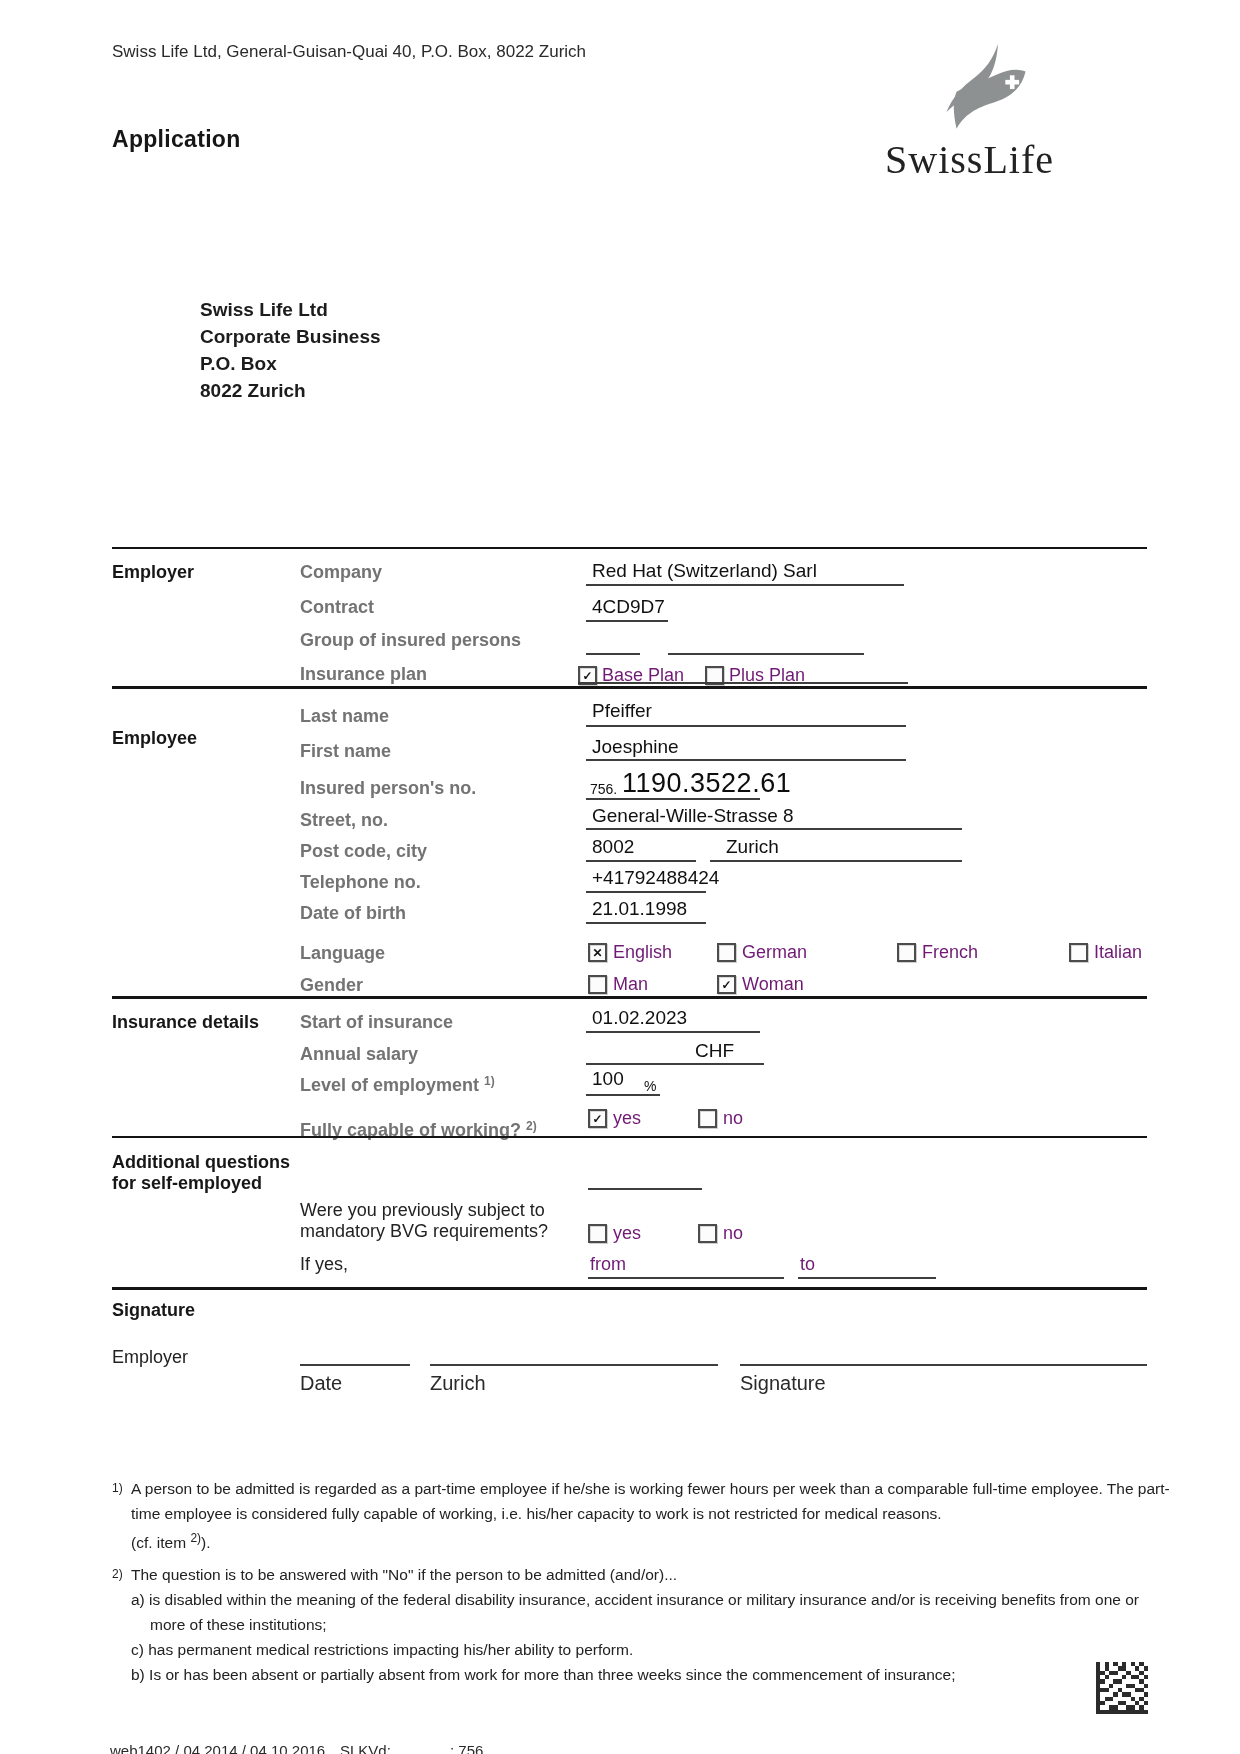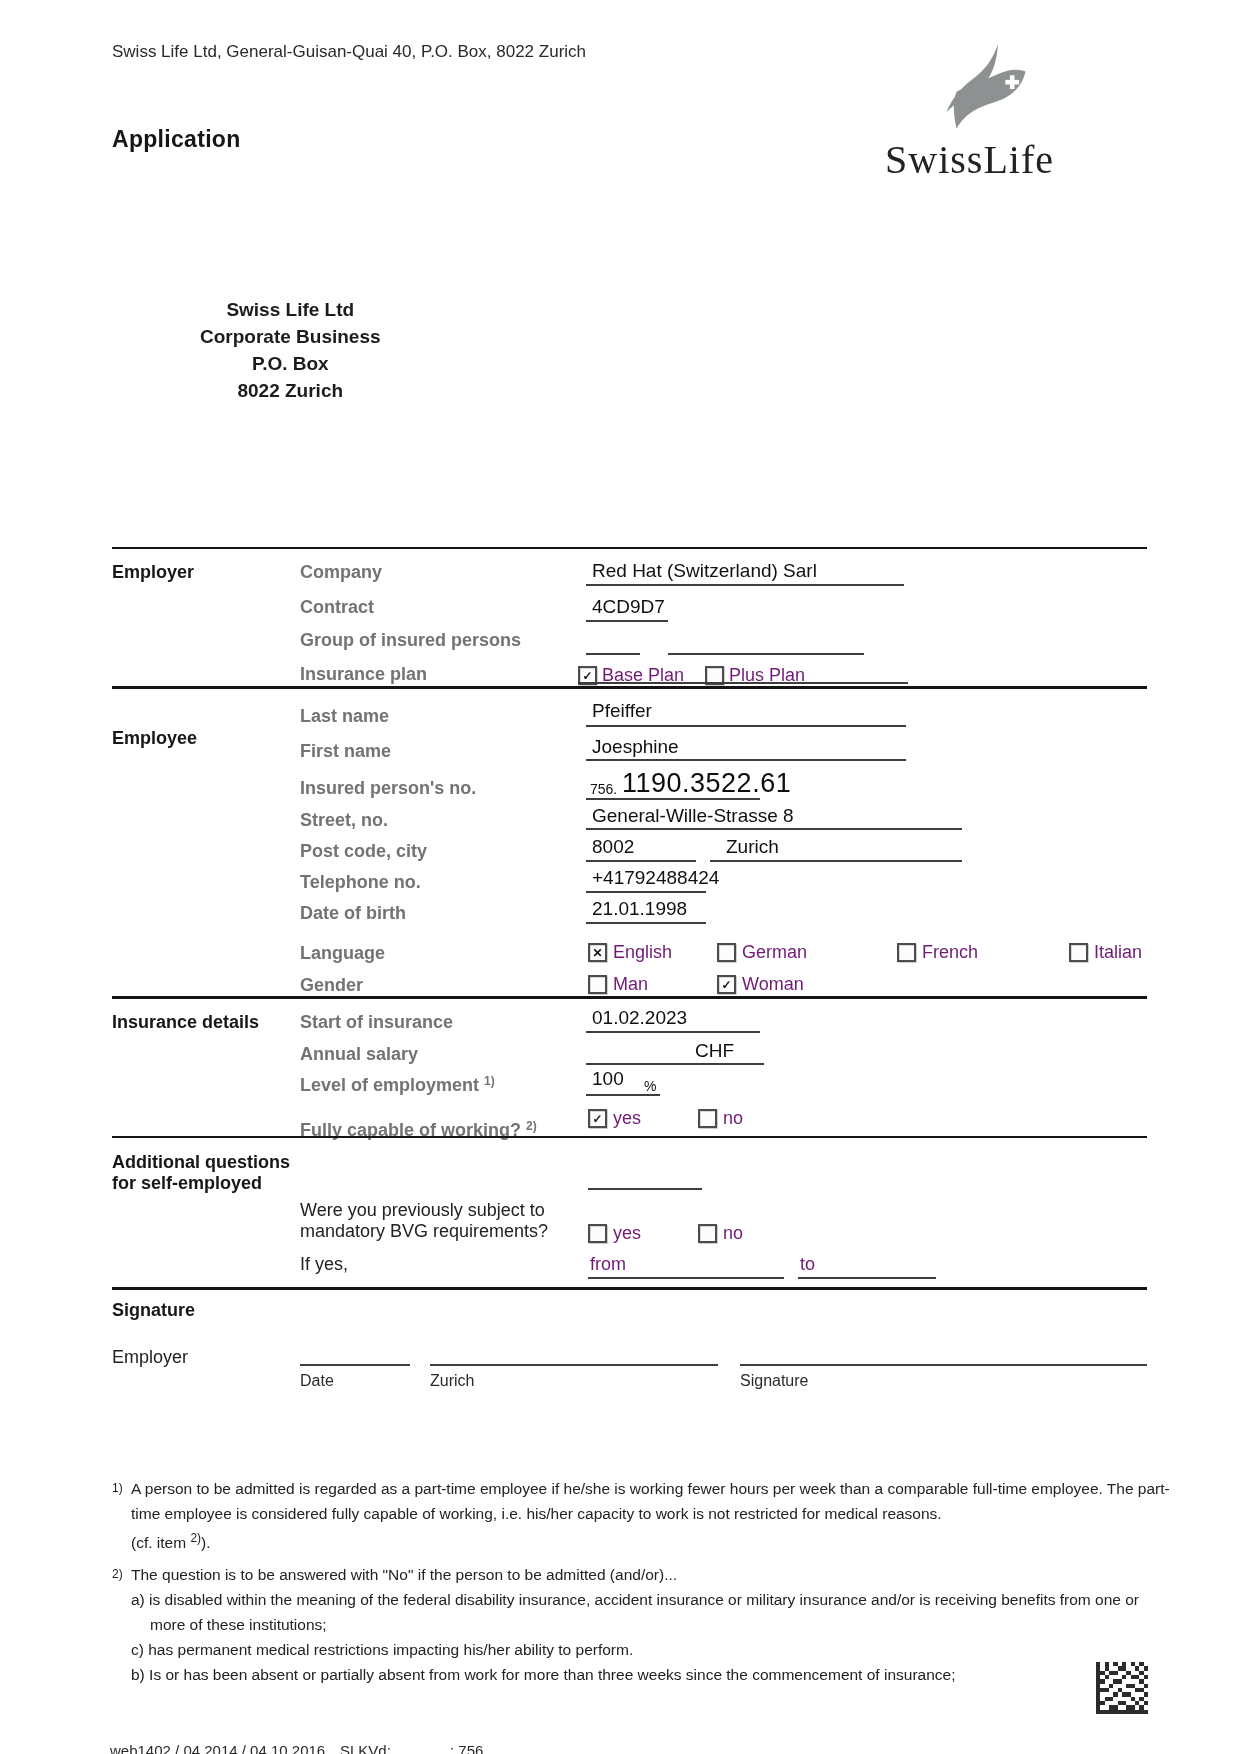--- a/index.html
+++ b/index.html
@@ -4,41 +4,41 @@
 <style>
   html,body{margin:0;padding:0;background:#e9e9e9;}
   .page{
     position:relative;width:1240px;height:1754px;margin:0 auto;
     background:#ffffff;overflow:hidden;
     font-family:"Liberation Sans",sans-serif;color:#1d1d1d;
   }
   .abs{position:absolute;white-space:nowrap;}
   .small{font-size:17px;color:#2a2a2a;}
   .title{font-size:23px;font-weight:bold;letter-spacing:.3px;color:#161616;}
-  .addr{font-size:19px;font-weight:bold;line-height:27px;color:#1c1c1c;text-align:center;}
+  .addr{font-size:19px;font-weight:bold;line-height:27px;color:#1c1c1c;}
   .sec{font-size:18px;font-weight:bold;color:#171717;}
   .lbl{font-size:18px;font-weight:bold;color:#737373;}
   .lbl-reg{font-size:18px;color:#222;}
   .val{font-size:19px;color:#101010;}
   .val-big{font-size:27px;color:#0d0d0d;letter-spacing:.5px;}
   .val-sm{font-size:14px;color:#101010;}
   .sup{font-size:12px;vertical-align:6px;font-weight:bold;}
   .rule{position:absolute;left:112px;width:1035px;background:#141414;}
   .uline{position:absolute;height:0;border-bottom:2px solid #3e3e3e;}
   .cb{
     position:absolute;width:15px;height:15px;border:2px solid #4c4c4c;background:#fcfcfc;
     box-shadow:inset 1px 1px 0 #d8d8d8, 1px 1px 0 #cfcfcf;
     display:flex;align-items:center;justify-content:center;
     font-size:12px;font-weight:bold;color:#111;line-height:1;
   }
   .cblbl{font-size:18px;color:#701a75;}
   .fn{font-size:15.5px;line-height:25px;color:#222;white-space:normal;}
   .fn-item{text-indent:-19px;padding-left:19px;}
   .brand{font-family:"Liberation Serif",serif;font-size:40px;color:#222;letter-spacing:1px;}
-  .siglbl{font-size:16px;color:#2a2a2a;}
+  .siglbl{font-size:20px;color:#2a2a2a;}
   .foot{font-size:15px;color:#2a2a2a;margin-top:44px;}
 </style>
 </head>
 <body>
 
 <div class="page">
 
   <div class="abs small" style="left:112px;top:42px">Swiss Life Ltd, General-Guisan-Quai 40, P.O. Box, 8022 Zurich</div>
   <div class="abs title" style="left:112px;top:126px">Application</div>
 

